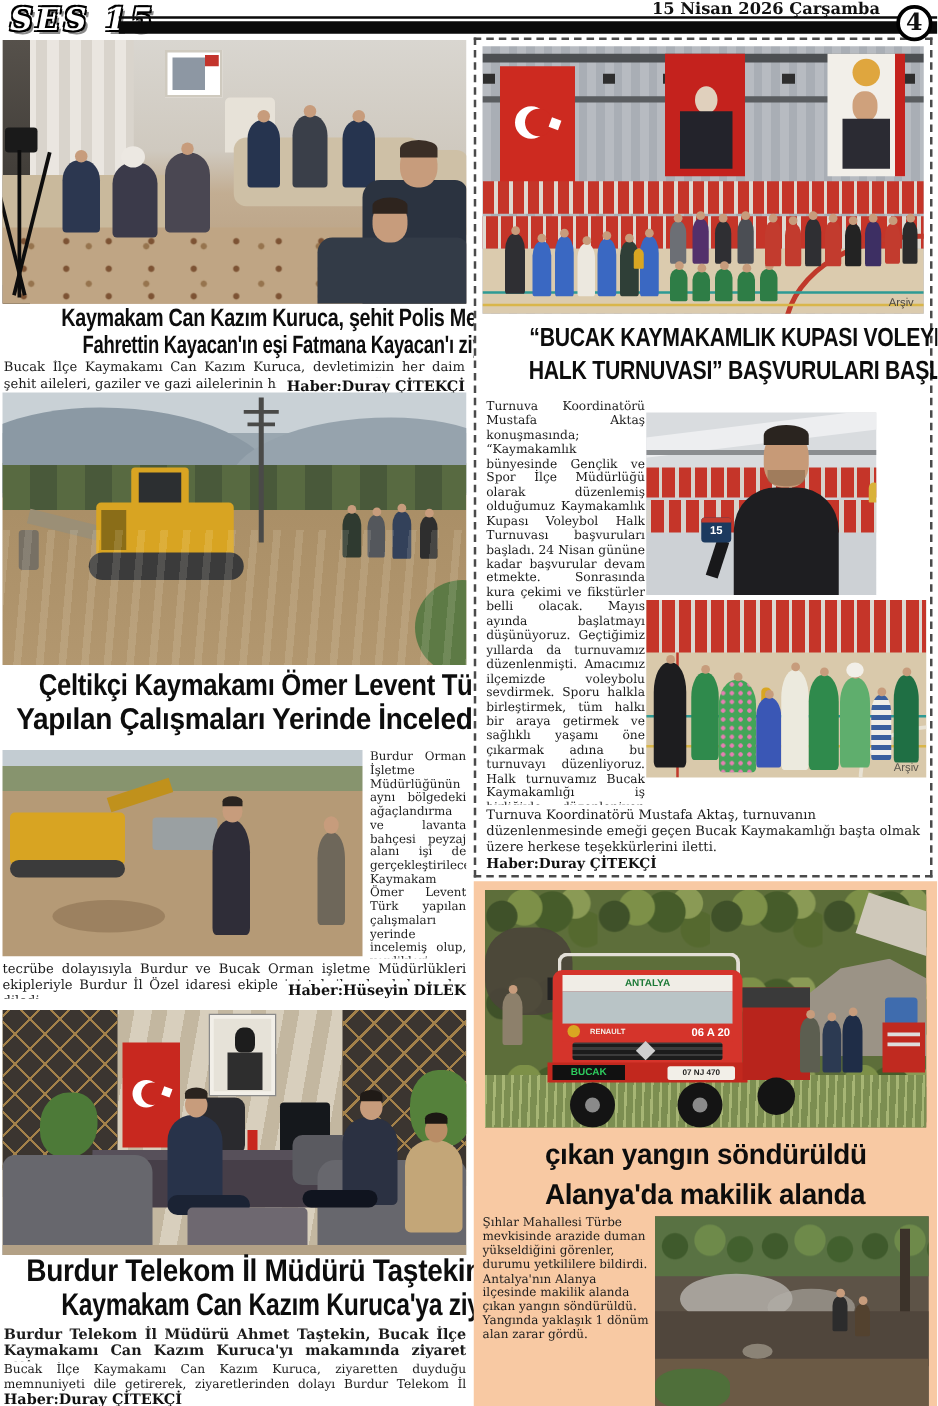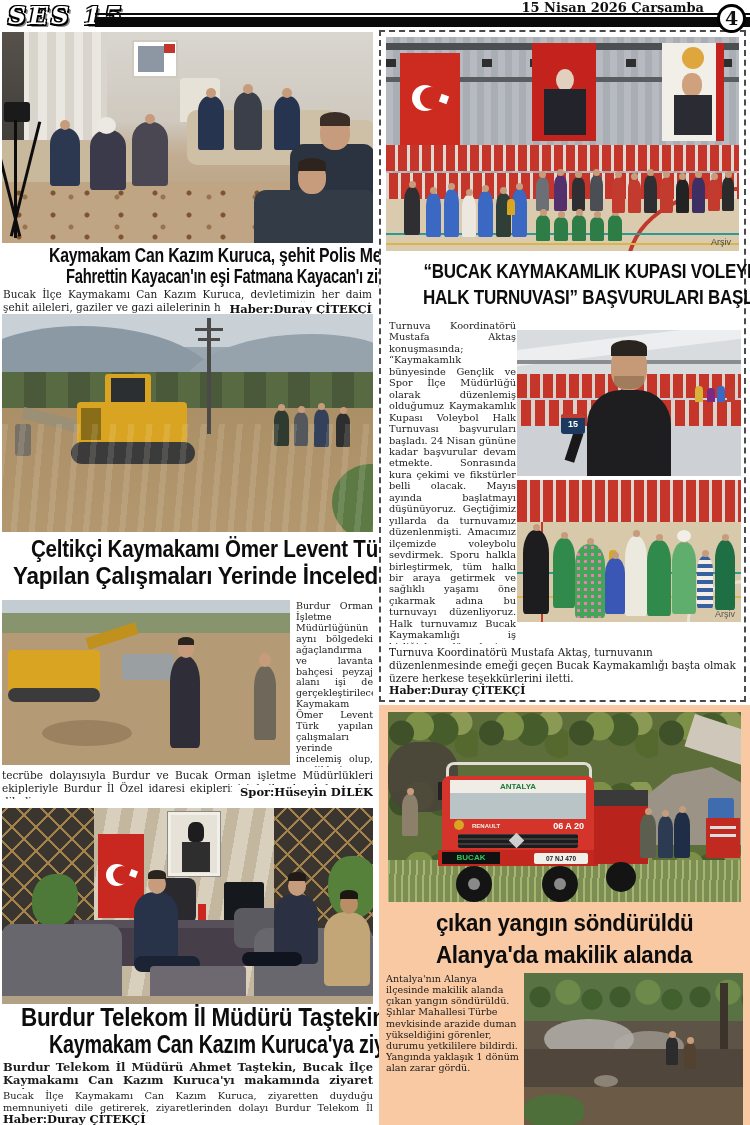--- a/index.html
+++ b/index.html
@@ -116,21 +116,21 @@
     <div class="el" style="left:40px;top:120px;width:90px;height:26px;background:#8c7252;border-radius:50%;opacity:.6"></div>
     <div class="fig nh" style="left:168px;top:56px;width:30px;height:92px;background:#2f2d38"></div>
     <div class="el" style="left:176px;top:40px;width:16px;height:18px;background:#c79c7c;border-radius:50%"></div>
     <div class="el" style="left:176px;top:37px;width:16px;height:8px;background:#2a2420;border-radius:50% 50% 0 0"></div>
     <div class="fig nh" style="left:252px;top:66px;width:22px;height:74px;background:#6e675a"></div>
     <div class="el" style="left:257px;top:53px;width:12px;height:14px;background:#c79c7c;border-radius:50%"></div>
   </div>
   <div class="btxt" style="left:296px;top:601px;width:77px;height:166px;font-size:9.5px;line-height:1.15;overflow:hidden">Burdur Orman İşletme Müdürlüğünün aynı bölgedeki ağaçlandırma ve lavanta bahçesi peyzaj alanı işi de gerçekleştirilecek. Kaymakam Ömer Levent Türk yapılan çalışmaları yerinde incelemiş olup, verdikleri teknik destek, bilgi ve</div>
   <div class="btxt" style="left:2px;top:769px;width:371px;height:30px;font-size:10.5px;line-height:1.25;overflow:hidden">
     <span>tecrübe dolayısıyla Burdur ve Bucak Orman işletme Müdürlükleri ekipleriyle Burdur İl Özel idaresi ekiplerini tebrik ederek başarılar diledi.</span>
-    <span class="byline el" style="right:0;bottom:0;background:#fff;padding-left:8px;font-size:11.5px">Spor:Hüseyin DİLEK</span>
+    <span class="byline el" style="right:0;bottom:0;background:#fff;padding-left:8px;font-size:11.5px">Haber:Hüseyin DİLEK</span>
   </div>
 
   <div class="photo" style="left:2px;top:808px;width:371px;height:196px;background:#cbc0ac;background-image:repeating-linear-gradient(100deg,#d8cfbd 0 14px,#c3b7a0 14px 26px)">
     <div class="el" style="left:0;top:0;width:92px;height:128px;background:#3b3530;background-image:repeating-linear-gradient(45deg,transparent 0 15px,#a3814a 15px 17px),repeating-linear-gradient(-45deg,transparent 0 15px,#a3814a 15px 17px)"></div>
     <div class="el" style="left:272px;top:0;width:99px;height:128px;background:#3b3530;background-image:repeating-linear-gradient(45deg,transparent 0 15px,#a3814a 15px 17px),repeating-linear-gradient(-45deg,transparent 0 15px,#a3814a 15px 17px)"></div>
     <div class="el" style="left:166px;top:4px;width:52px;height:64px;background:#e6e2d8;border:3px solid #f2efe8;box-shadow:0 0 0 1px #8a8a8a"></div>
     <div class="el" style="left:186px;top:14px;width:16px;height:20px;background:#1d1d1d;border-radius:40% 40% 30% 30%"></div>
     <div class="el" style="left:180px;top:34px;width:28px;height:30px;background:#2e2e2e"></div>
     <div class="el" style="left:96px;top:26px;width:46px;height:84px;background:#c8281f"></div>
     <div class="el" style="left:104px;top:56px;width:22px;height:22px;background:#fff;border-radius:50%"></div>
@@ -218,21 +218,21 @@
       <div class="fig sm" style="left:322px;top:142px;width:12px;height:32px;background:#c23b2e"></div>
       <div class="fig sm" style="left:336px;top:140px;width:12px;height:34px;background:#2b2b2b"></div>
       <div class="cap" style="right:8px;bottom:4px;font-size:9px">Arşiv</div>
     </div>
     <div class="headline" style="left:0;top:226px;width:100%;font-size:21px;line-height:1.25">
       <span class="hl"><span class="fitx" style="transform: scaleX(0.808559);">“BUCAK KAYMAKAMLIK KUPASI VOLEYBOL</span></span>
       <span class="hl"><span class="fitx" style="transform: scaleX(0.810384);">HALK TURNUVASI” BAŞVURULARI BAŞLADI</span></span>
     </div>
     <div class="btxt" style="left:8px;top:288px;width:127px;height:324px;font-size:9.8px;line-height:1.17;overflow:hidden">Turnuva Koordinatörü Mustafa Aktaş konuşmasında; “Kaymakamlık bünyesinde Gençlik ve Spor İlçe Müdürlüğü olarak düzenlemiş olduğumuz Kaymakamlık Kupası Voleybol Halk Turnuvası başvuruları başladı. 24 Nisan gününe kadar başvurular devam etmekte. Sonrasında kura çekimi ve fikstürler belli olacak. Mayıs ayında başlatmayı düşünüyoruz. Geçtiğimiz yıllarda da turnuvamız düzenlenmişti. Amacımız ilçemizde voleybolu sevdirmek. Sporu halkla birleştirmek, tüm halkı bir araya getirmek ve sağlıklı yaşamı öne çıkarmak adına bu turnuvayı düzenliyoruz. Halk turnuvamız Bucak Kaymakamlığı iş birliğiyle düzenleniyor. Bucak Kaymakamlığı bütün desteklerini bizden hiçbir zaman esirgemiyor. Beraber</div>
 
-    <div class="photo" style="left:136px;top:298px;width:224px;height:146px;background:linear-gradient(180deg,#d9dcdf 0 34%,#cdd1d5 34% 100%)">
+    <div class="photo" style="left:136px;top:298px;width:184px;height:146px;background:linear-gradient(180deg,#d9dcdf 0 34%,#cdd1d5 34% 100%)">
       <div class="el" style="left:-10px;top:6px;width:250px;height:16px;background:#edeef0;transform:rotate(-7deg)"></div>
       <div class="el" style="left:0;top:30px;width:224px;height:4px;background:#8a8d90"></div>
       <div class="el" style="left:0;top:44px;width:224px;height:24px;background:repeating-linear-gradient(90deg,#c53529 0 10px,#d7d3cc 10px 13px)"></div>
       <div class="el" style="left:0;top:70px;width:224px;height:26px;background:repeating-linear-gradient(90deg,#d7d3cc 0 4px,#c53529 4px 14px)"></div>
       <div class="fig nh" style="left:178px;top:56px;width:8px;height:16px;background:#d9b23a"></div>
       <div class="fig nh" style="left:190px;top:58px;width:8px;height:14px;background:#7a2a85"></div>
       <div class="fig nh" style="left:200px;top:56px;width:8px;height:16px;background:#3a68c2"></div>
       <div class="fig nh" style="left:210px;top:58px;width:8px;height:14px;background:#c23b2e"></div>
       <div class="el" style="left:70px;top:60px;width:84px;height:86px;background:#1e1e21;border-radius:40% 40% 0 0"></div>
       <div class="el" style="left:94px;top:14px;width:36px;height:46px;background:#c79a77;border-radius:45% 45% 40% 40%"></div>
@@ -307,22 +307,22 @@
         <div class="el" style="left:0;top:20px;width:34px;height:40px;background:#c02a20"></div>
         <div class="el" style="left:4px;top:28px;width:26px;height:3px;background:#ddd"></div>
         <div class="el" style="left:4px;top:36px;width:26px;height:3px;background:#ddd"></div>
       </div>
     </div>
     <div class="headline" style="left:0;top:202px;width:100%;font-size:23px;line-height:1.4">
       <span class="hl"><span class="fitx" style="transform: scaleX(0.97);">çıkan yangın söndürüldü</span></span>
       <span class="hl"><span class="fitx" style="transform: scaleX(0.97);">Alanya'da makilik alanda</span></span>
     </div>
     <div class="btxt" style="left:7px;top:268px;width:136px;height:150px;font-size:9.6px;line-height:1.16;text-align:left;overflow:hidden">
+      <p>Şıhlar Mahallesi Türbe mevkisinde arazide duman yükseldiğini görenler, durumu yetkililere bildirdi.</p>
       <p>Antalya'nın Alanya ilçesinde makilik alanda çıkan yangın söndürüldü.</p>
-      <p>Şıhlar Mahallesi Türbe mevkisinde arazide duman yükseldiğini görenler, durumu yetkililere bildirdi.</p>
       <p><span>Yangında yaklaşık 1 dönüm alan zarar gördü.</span> </p>
     </div>
     <div class="photo" style="left:145px;top:268px;width:219px;height:152px;background:#5d5347">
       <div class="el" style="left:0;top:0;width:219px;height:48px;background:#597243;background-image:radial-gradient(circle at 20% 50%,#3f5a2c 10px,transparent 11px),radial-gradient(circle at 55% 40%,#6e8a4a 12px,transparent 13px),radial-gradient(circle at 85% 55%,#42602e 10px,transparent 11px);background-size:80px 48px"></div>
       <div class="el" style="left:196px;top:10px;width:8px;height:100px;background:#3c332a"></div>
       <div class="el" style="left:20px;top:46px;width:90px;height:40px;background:#b3afa9;border-radius:50%;opacity:.85"></div>
       <div class="el" style="left:90px;top:58px;width:70px;height:30px;background:#b3afa9;border-radius:50%;opacity:.6"></div>
       <div class="el" style="left:0;top:76px;width:219px;height:44px;background:#50463c"></div>
       <div class="el" style="left:0;top:114px;width:219px;height:38px;background:#6b5a45"></div>
       <div class="el" style="left:0;top:122px;width:60px;height:32px;background:#4f6f3a;border-radius:40%"></div>

